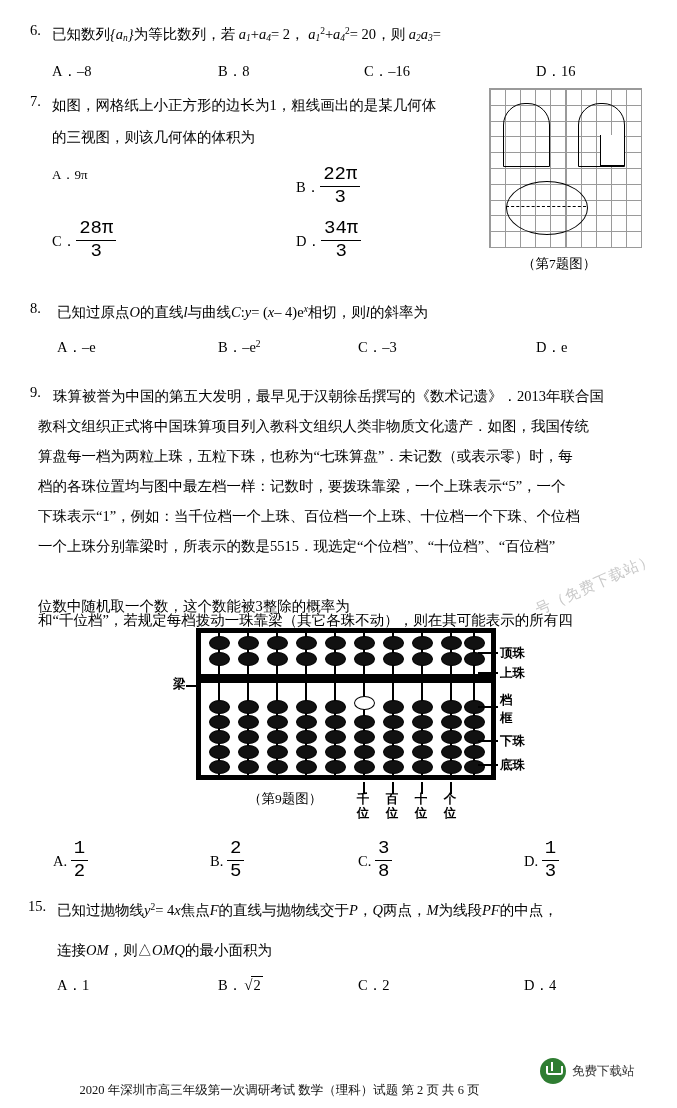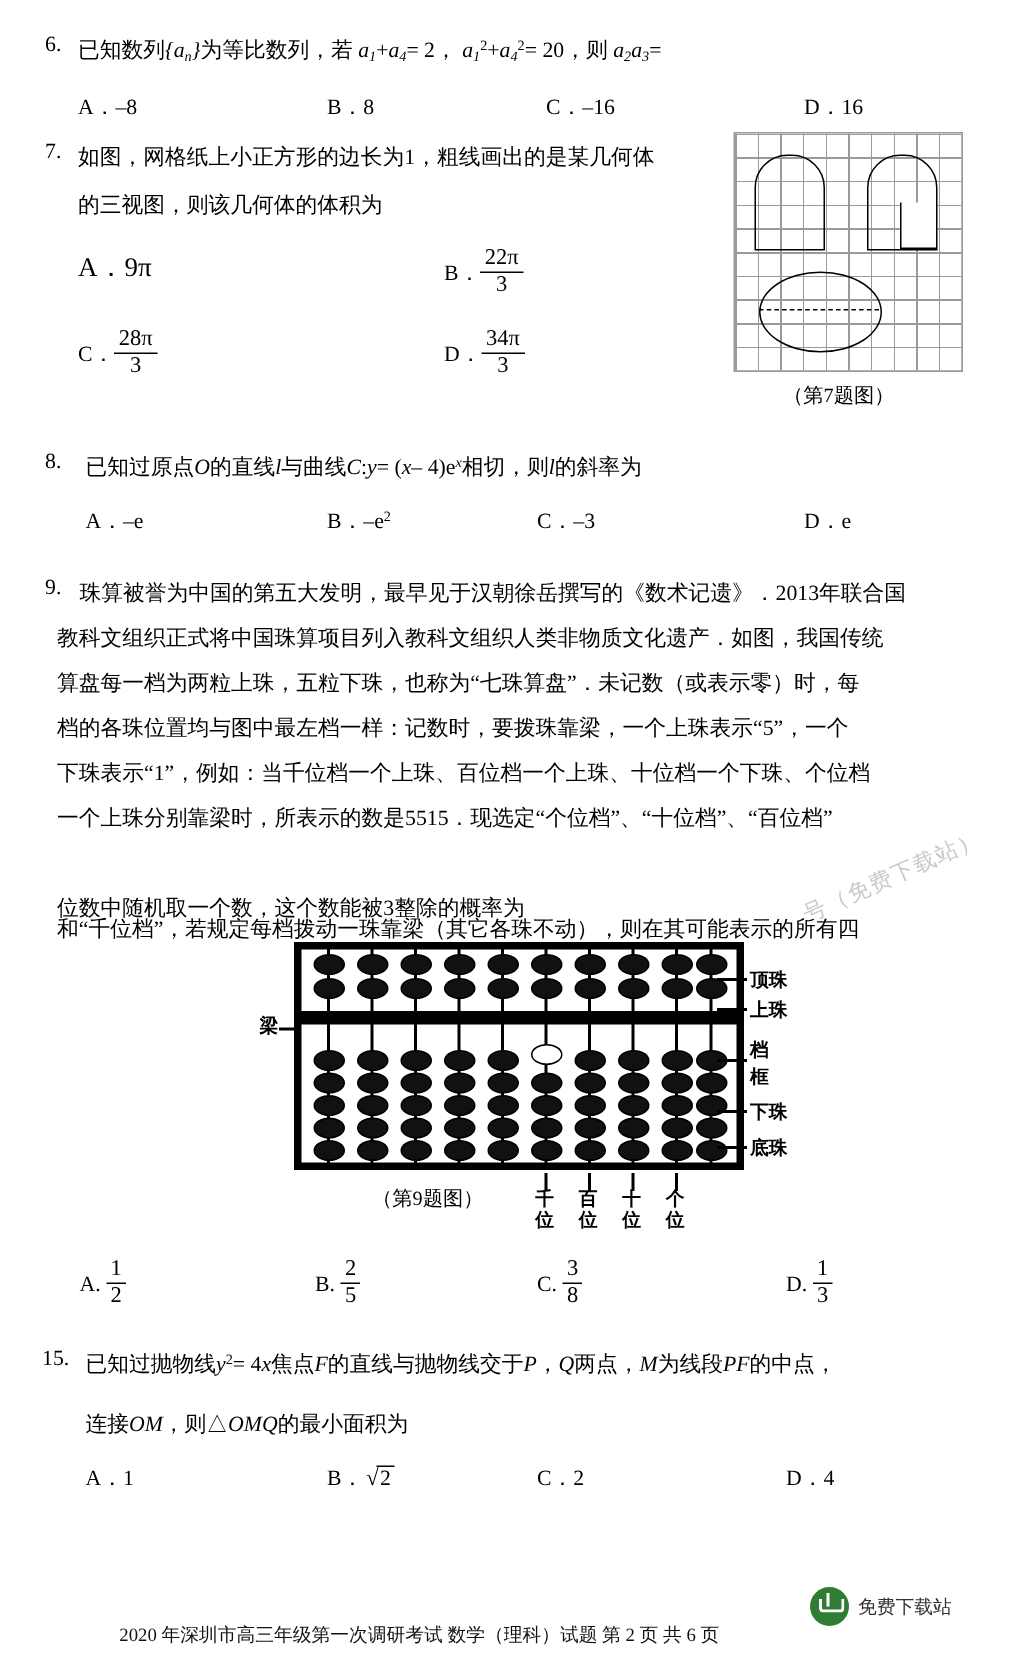--- a/index.html
+++ b/index.html
@@ -26,21 +26,22 @@
     font-size:14.5px;
   }
   .it{font-style:italic;font-family:"Liberation Serif",serif;}
   .sub{font-size:9.5px;vertical-align:-0.25em;font-style:italic;}
   .sup{font-size:9.5px;vertical-align:0.5em;}
   .frac{
     display:inline-block;
     text-align:center;
     vertical-align:-0.5em;
     line-height:1.15;
-    font-size:15px;
+    font-size:19px;
+    font-family:Liberation Mono, monospace;
   }
   .frac .top{display:block;border-bottom:1px solid #000;padding:0 3px;}
   .frac .bot{display:block;padding:0 3px;}
   .opt-row{position:absolute;width:620px;font-size:14.5px;}
   .opt{position:absolute;}
   .sqrt{display:inline-block;position:relative;padding-left:2px;}
   .sqrt .rad{font-size:15px;}
   .sqrt .bar{
     display:inline-block;border-top:1px solid #000;
     padding:0 2px;margin-left:-1px;
@@ -162,21 +163,21 @@
 
   <div class="fig7">
     <div class="shapeA"></div>
     <div class="shapeB"></div>
     <div class="notch"></div>
     <div class="ellipse"></div>
     <div class="dash"></div>
   </div>
   <div class="cap7">（第7题图）</div>
 
-  <div class="opt" style="left:52px;top:166px;font-size:18px;">
+  <div class="opt" style="left:52px;top:166px;font-size:13px;">
     <span>A．</span><span>9</span><span>π</span>
   </div>
   <div class="opt" style="left:296px;top:164px;font-size:14.5px;">
     <span>B．</span><span class="frac"><span class="top">22π</span><span class="bot">3</span></span>
   </div>
   <div class="opt" style="left:52px;top:218px;font-size:14.5px;">
     <span>C．</span><span class="frac"><span class="top">28π</span><span class="bot">3</span></span>
   </div>
   <div class="opt" style="left:296px;top:218px;font-size:14.5px;">
     <span>D．</span><span class="frac"><span class="top">34π</span><span class="bot">3</span></span>

